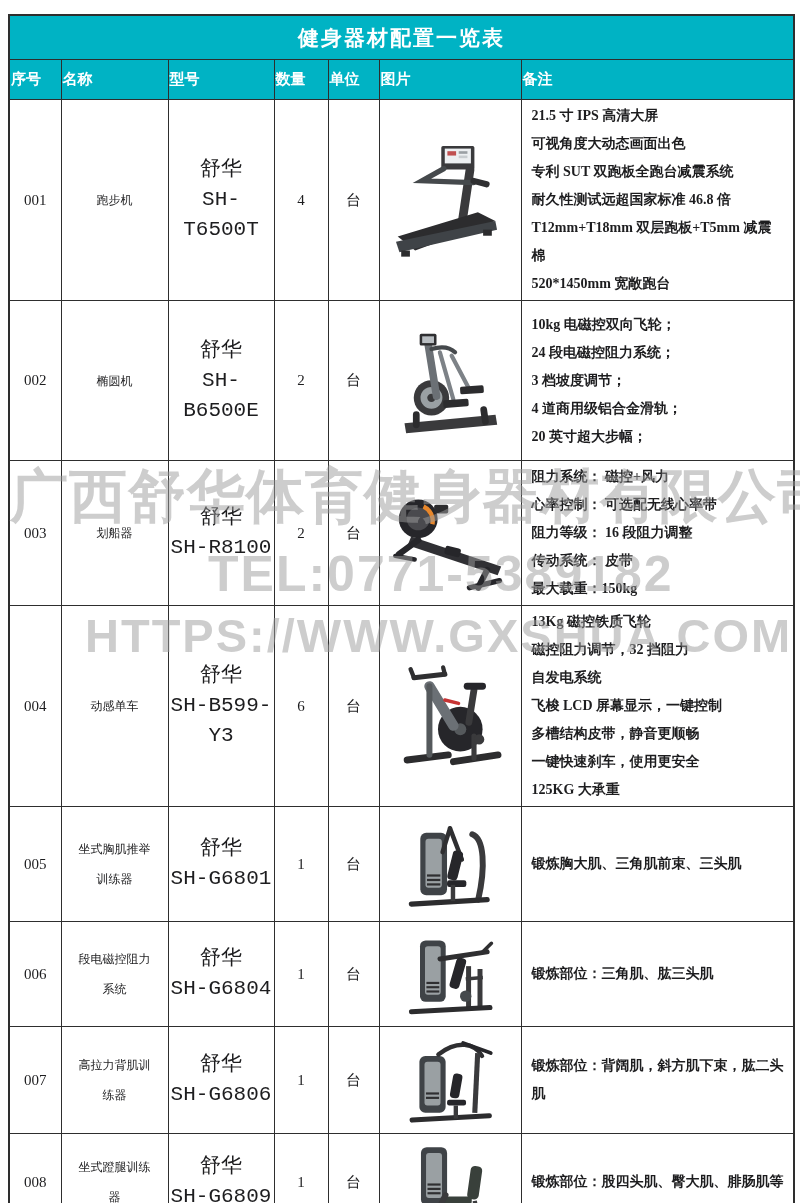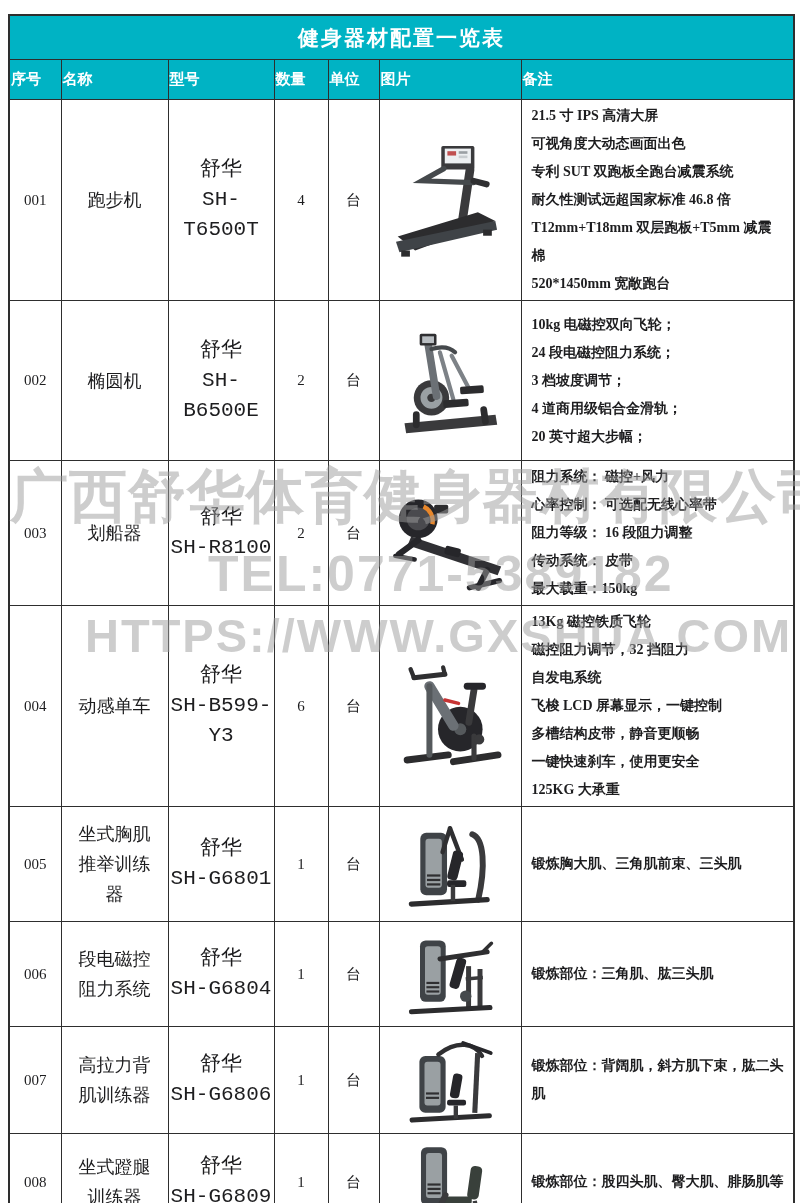--- a/index.html
+++ b/index.html
@@ -21,21 +21,21 @@
   .grid{border:2px solid var(--border);}
   th.title{
     background:var(--header-bg);color:var(--header-text);
     height:41px;font-size:21px;font-weight:bold;text-align:center;letter-spacing:2px;margin-left:40px;
   }
   tr.head th{
     background:var(--header-bg);color:var(--header-text);
     height:37px;font-size:15px;font-weight:700;text-align:left;
   }
   td{text-align:center;vertical-align:middle;font-size:15px;}
-  td.c-name{font-size:18px;line-height:30px;padding:0 16px;}
+  td.c-name{font-size:12px;line-height:30px;padding:0 16px;}
   td.c-model{font-size:21px;line-height:30px;font-family:Liberation Mono, monospace;}
   td.c-qty,td.c-unit{font-size:15px;}
   td.c-remark{
     text-align:left;padding:2px 8px 2px 10px;font-size:14px;line-height:28px;font-weight:bold;
   }
   .pre{white-space:pre-line;}
   tr.r1{height:172px;} tr.r2{height:160px;} tr.r3{height:145px;} tr.r4{height:198px;}
   tr.r5{height:115px;} tr.r6{height:105px;} tr.r7{height:107px;} tr.r8{height:98px;}
   .imgbox{display:flex;align-items:center;justify-content:center;width:100%;}
   .wm{

